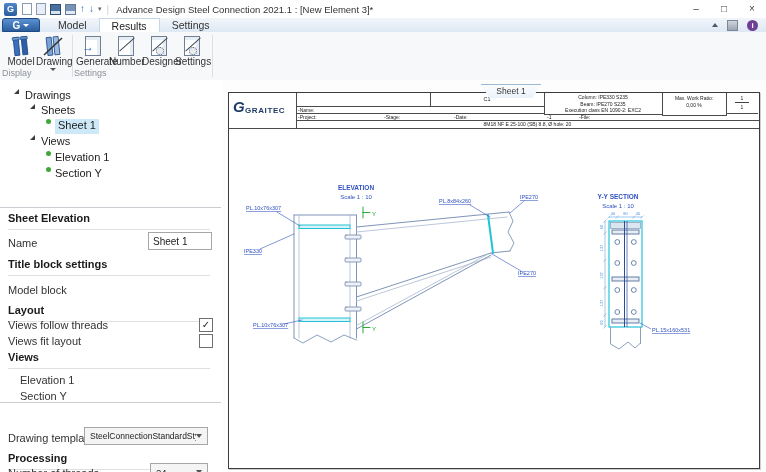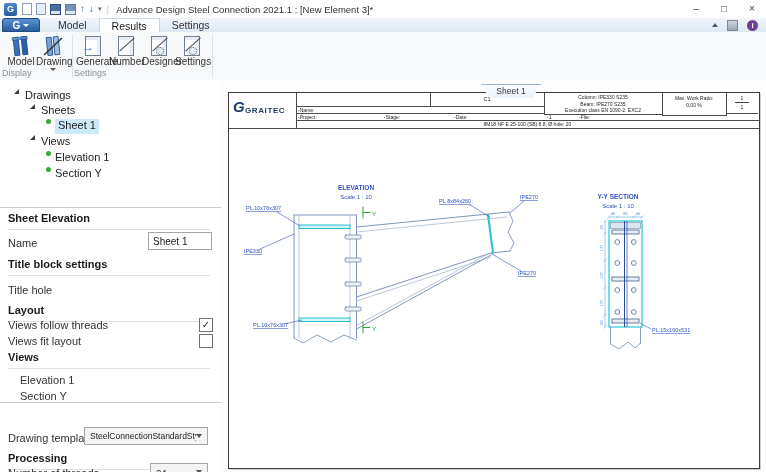--- a/index.html
+++ b/index.html
@@ -195,21 +195,21 @@
   </div>
 
   <div class="pdiv" style="top:127px"></div>
 
   <div class="phead" style="top:132px">Sheet Elevation</div>
   <div class="plabel" style="top:157px">Name</div>
   <div class="pinput" style="left:148px;top:152px;width:54px;height:16px">
     <span>Sheet 1</span>
   </div>
   <div class="phead" style="top:178px">Title block settings</div>
-  <div class="plabel" style="top:204px">Title hole</div>
+  <div class="plabel" style="top:204px">Model block</div>
   <div class="phead" style="top:224px">Layout</div>
   <div class="plabel" style="top:239px">Views follow threads</div>
   <div class="cb checked" style="left:199px;top:238px"></div>
   <div class="plabel" style="top:255px">Views fit layout</div>
   <div class="cb" style="left:199px;top:254px"></div>
   <div class="phead" style="top:271px">Views</div>
   <div class="plabel" style="left:20px;top:294px">Elevation 1</div>
   <div class="plabel" style="left:20px;top:310px">Section Y</div>
 
   <div class="pdiv" style="top:322px"></div>

